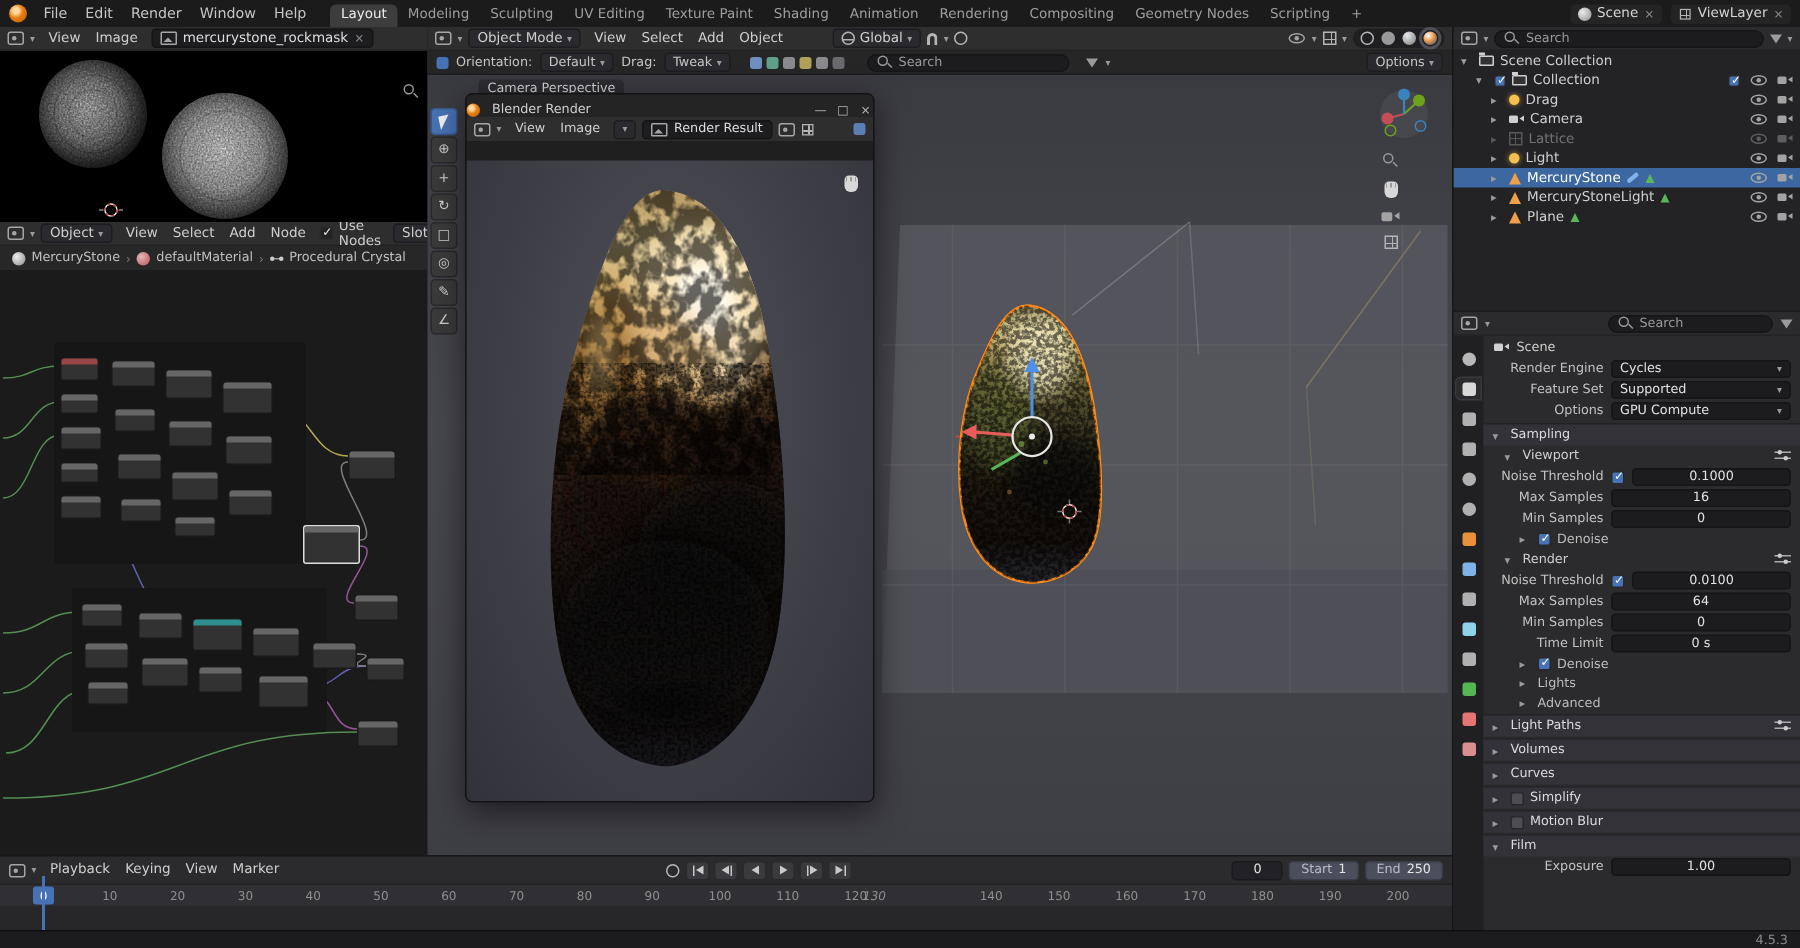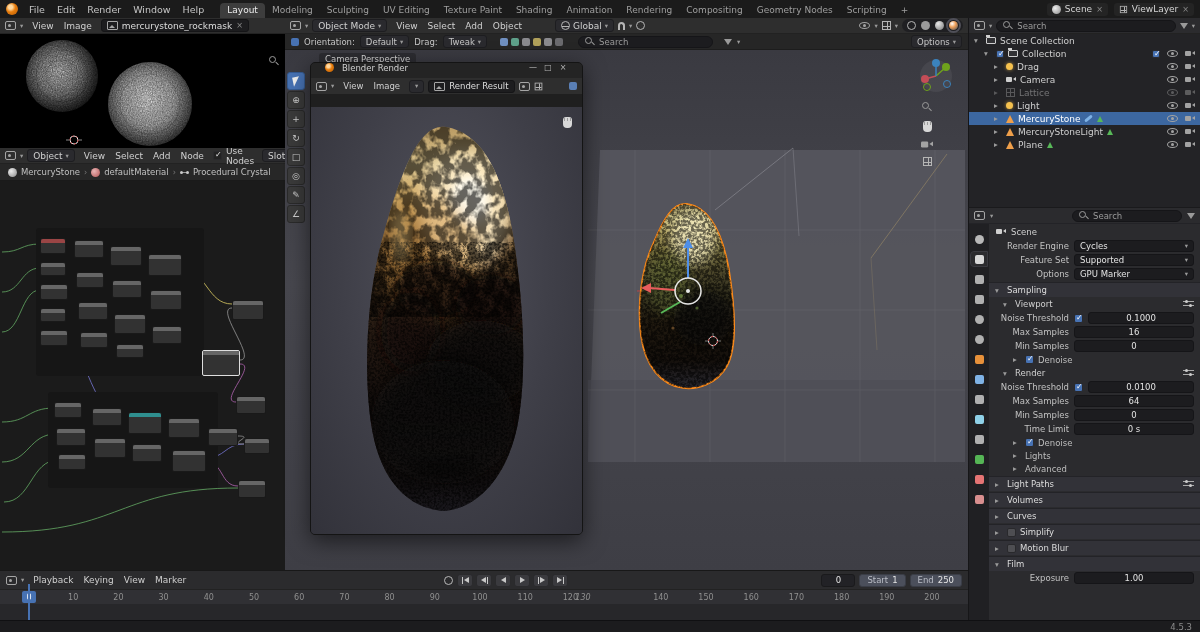--- a/index.html
+++ b/index.html
@@ -96,21 +96,21 @@
 .shade{width:9px;height:9px;border-radius:50%;flex:0 0 auto}
 .shade.wf{border:1px solid #b5b5b5}
 .shade.sd{background:#9a9a9a}
 .shade.mt{background:radial-gradient(circle at 35% 30%,#e8e8e8,#777)}
 .shade.rn{background:radial-gradient(circle at 35% 30%,#fff,#f0a05a 40%,#555 90%)}
 .shpill{display:flex;align-items:center;gap:5px;background:#1f1f22;border-radius:8px;padding:2px 5px}
 .shpill .on{outline:2px solid #4f4f58;outline-offset:1px;border-radius:50%}
 .mini{width:8px;height:8px;border-radius:2px;flex:0 0 auto}
 
 #render-window{left:310px;top:62px;width:273px;height:473px;background:#1f1f1f;border:1px solid #141414;border-radius:5px;box-shadow:0 6px 22px rgba(0,0,0,.55);z-index:30;overflow:hidden}
-#rw-title{height:15px;background:#242424;display:flex;align-items:flex-start;gap:5px;padding:0 14px;font-size:8.5px;color:#d0d0d0}
+#rw-title{height:15px;background:#242424;display:flex;align-items:flex-end;gap:5px;padding:0 0;font-size:8.5px;color:#d0d0d0}
 .win-btn{width:10px;text-align:center;color:#b5b5b5;font-size:8px}
 #rw-menu{height:16px;background:#2e2e2e;display:flex;align-items:center;gap:4px;padding:0 5px;font-size:8.5px;color:#cfcfcf}
 #rw-stats{height:13px;background:#1d1d1d;display:flex;align-items:center;padding:0 7px;font-size:8px;color:#b9b9b9;border-bottom:1px solid #171717}
 #rw-image{position:absolute;left:0;top:44px;right:0;bottom:0;background:radial-gradient(ellipse at 50% 38%,#52525c 0%,#3f3f48 55%,#32323a 100%)}
 #rw-hand{position:absolute;right:10px;top:10px}
 
 #outliner{left:968px;top:18px;width:232px;height:189px;background:#232326;border-left:1px solid #161618}
 #ol-rows{position:absolute;left:0;top:16px;right:0;bottom:0}
 .srch{display:flex;align-items:center;gap:4px;background:#1c1c1f;border:1px solid #151518;border-radius:8px;height:12px;padding:0 6px;color:#9a9a9a;font-size:8.5px;flex:1}
 .ol-row{display:flex;align-items:center;gap:4px;height:13px;padding:0 5px;font-size:9px;color:#cfcfcf;white-space:nowrap}
@@ -858,21 +858,21 @@
         <div class="pr">
           <span class="lbl">Feature Set</span>
           <span class="fld dd">
             <span class="fval">Supported</span>
             <span class="ddarrow">▾</span>
           </span>
         </div>
         <div class="pr">
           <span class="lbl">Options</span>
           <span class="fld dd">
-            <span class="fval">GPU Marker</span>
+            <span class="fval">GPU Compute</span>
             <span class="ddarrow">▾</span>
           </span>
         </div>
         <div class="psec">
           <span class="pchev">▾</span>
           <span class="plbl">Sampling</span>
         </div>
         <div class="psub">
           <span class="pchev">▾</span>
           <span class="plbl">Viewport</span>

